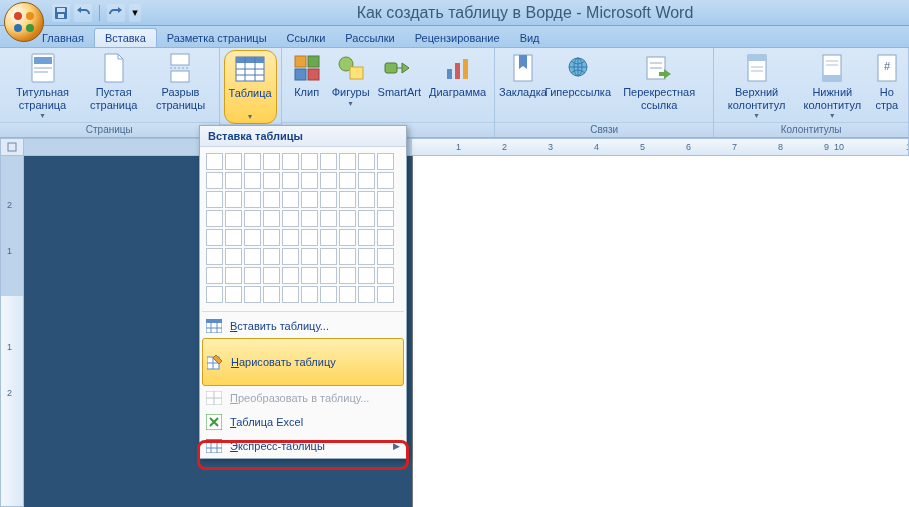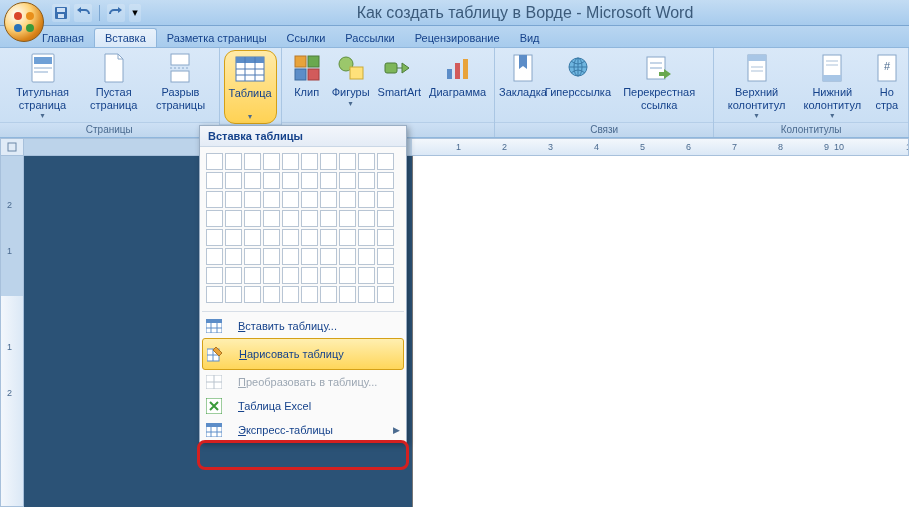--- a/index.html
+++ b/index.html
@@ -40,25 +40,25 @@
   .vtick{position:absolute;left:6px;color:#4a6a8f;font-size:9px;}
   .docarea{flex:1;background:#2b5276;position:relative;}
   .page-bg{position:absolute;left:388px;top:0;right:0;bottom:0;background:#fff;border-left:1px solid #777;}
 
   
   .dropdown{ position:absolute; left:199px; top:125px; width:208px; background:#fafafa; border:1px solid #9aaec4; box-shadow:2px 2px 6px rgba(0,0,0,.3); z-index:50;}
   .drop-title{ background:linear-gradient(#f3f6fb,#e4ecf6); padding:4px 8px; color:#15428b; font-weight:bold; border-bottom:1px solid #cad7e6;}
   .grid{ padding:6px; display:grid; grid-template-columns:repeat(10,17px); grid-template-rows:repeat(8,17px); gap:2px;}
   .cell{ border:1px solid #b8c5d4; background:#fff;}
   .drop-sep{ height:1px; background:#d7dee7; margin:2px 2px;}
-  .drop-item{ display:flex; align-items:center; padding:4px 6px; gap:16px; color:#15428b;}
+  .drop-item{ display:flex; align-items:center; padding:4px 6px; gap:8px; color:#15428b;}
   .drop-item.disabled{color:#9da8b4;}
   .drop-item .di-ic{width:16px;height:16px;display:flex;align-items:center;justify-content:center;}
   .drop-item .di-arrow{margin-left:auto;font-size:9px;color:#4a6a8f;}
-  .drop-item.hl{ background:linear-gradient(#ffefb0,#ffd65a); border:1px solid #d4a017; border-radius:3px; margin:0 2px; padding:7px 4px;}
+  .drop-item.hl{ background:linear-gradient(#ffefb0,#ffd65a); border:1px solid #d4a017; border-radius:3px; margin:0 2px; padding:15px 4px;}
   .red-box{position:absolute;border:3px solid #d42020;border-radius:8px;left:197px;top:440px;width:212px;height:30px;z-index:60;pointer-events:none;}
 
   .watermark{position:absolute;right:10px;bottom:6px;color:rgba(255,255,255,.5);font-size:13px;letter-spacing:1px;z-index:5;}
   .wm-ic{display:inline-block;width:18px;height:18px;vertical-align:middle;margin-right:6px;}
   u.acc{text-decoration:underline;}
 </style>
 </head>
 <body>
 
 <div class="office-btn">

